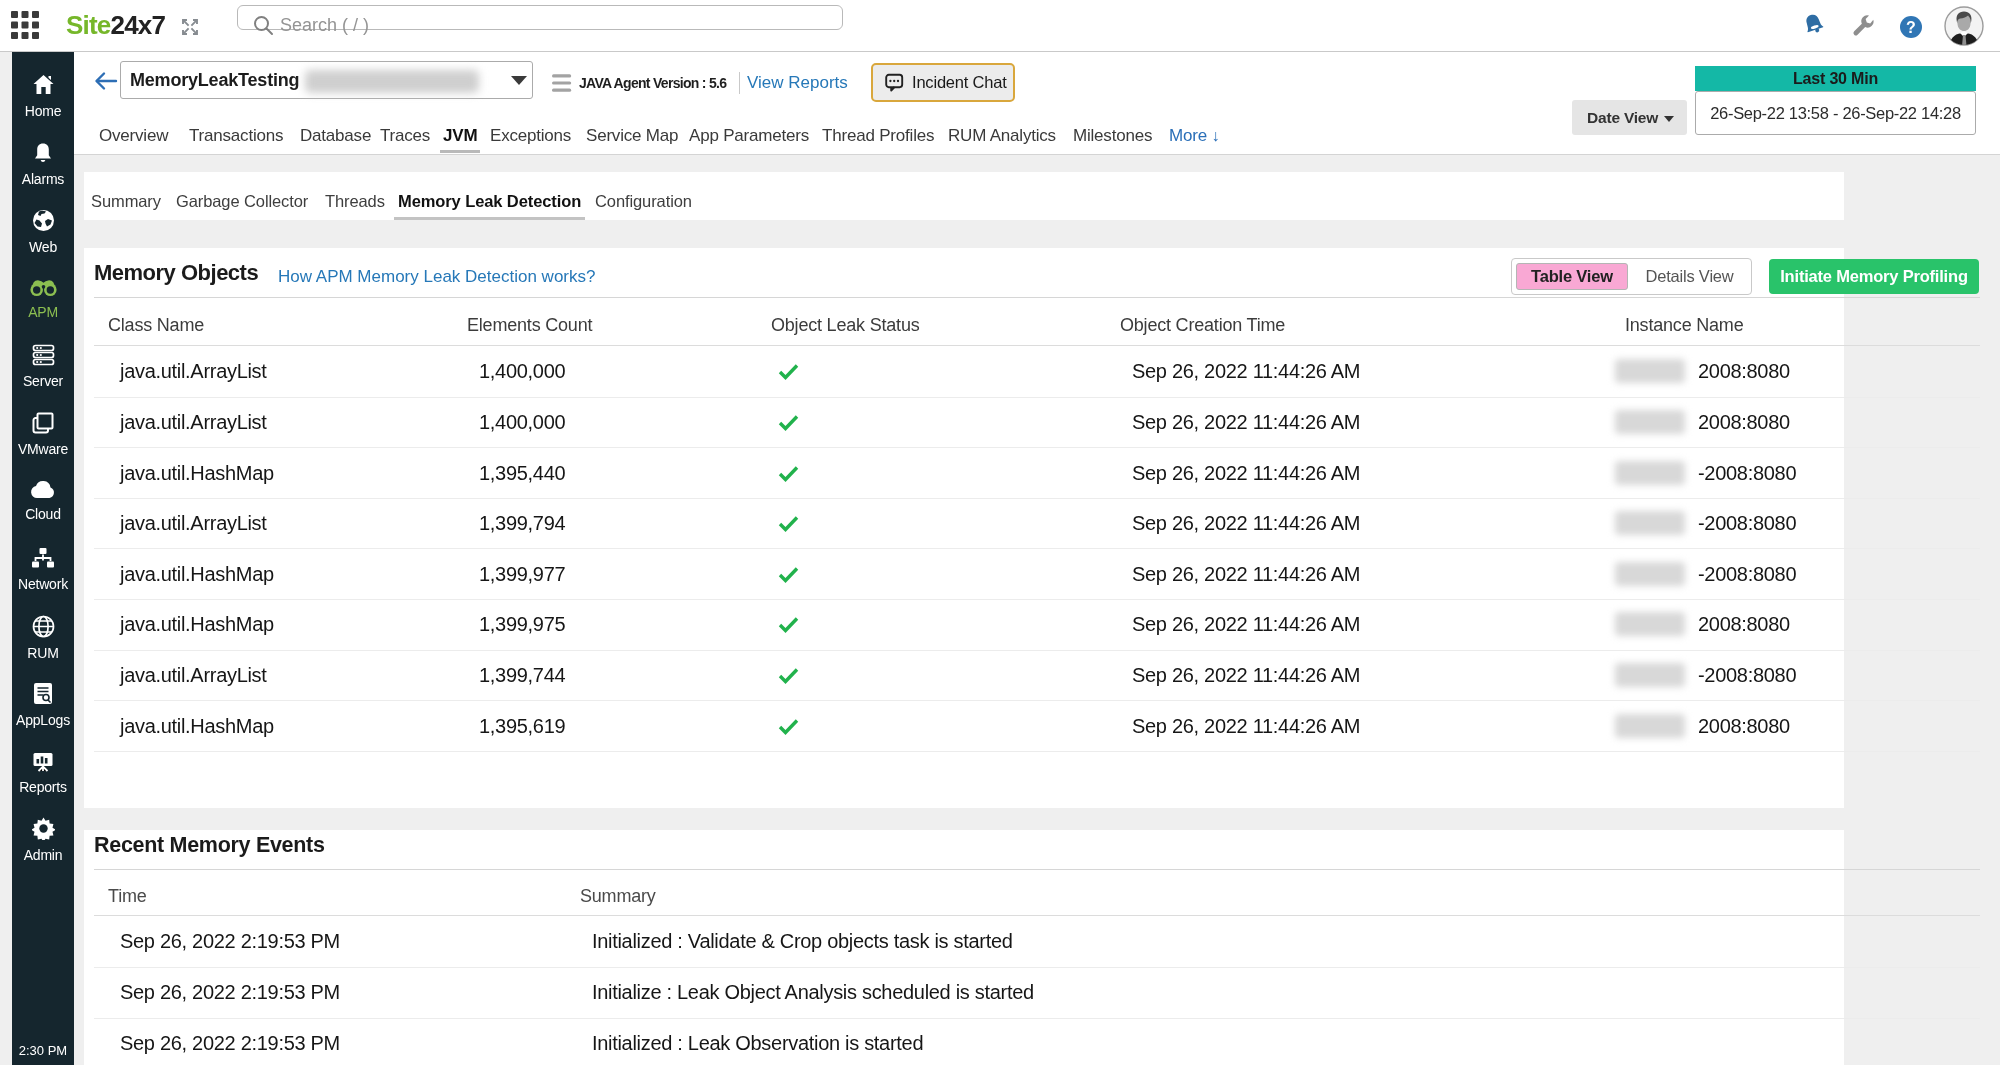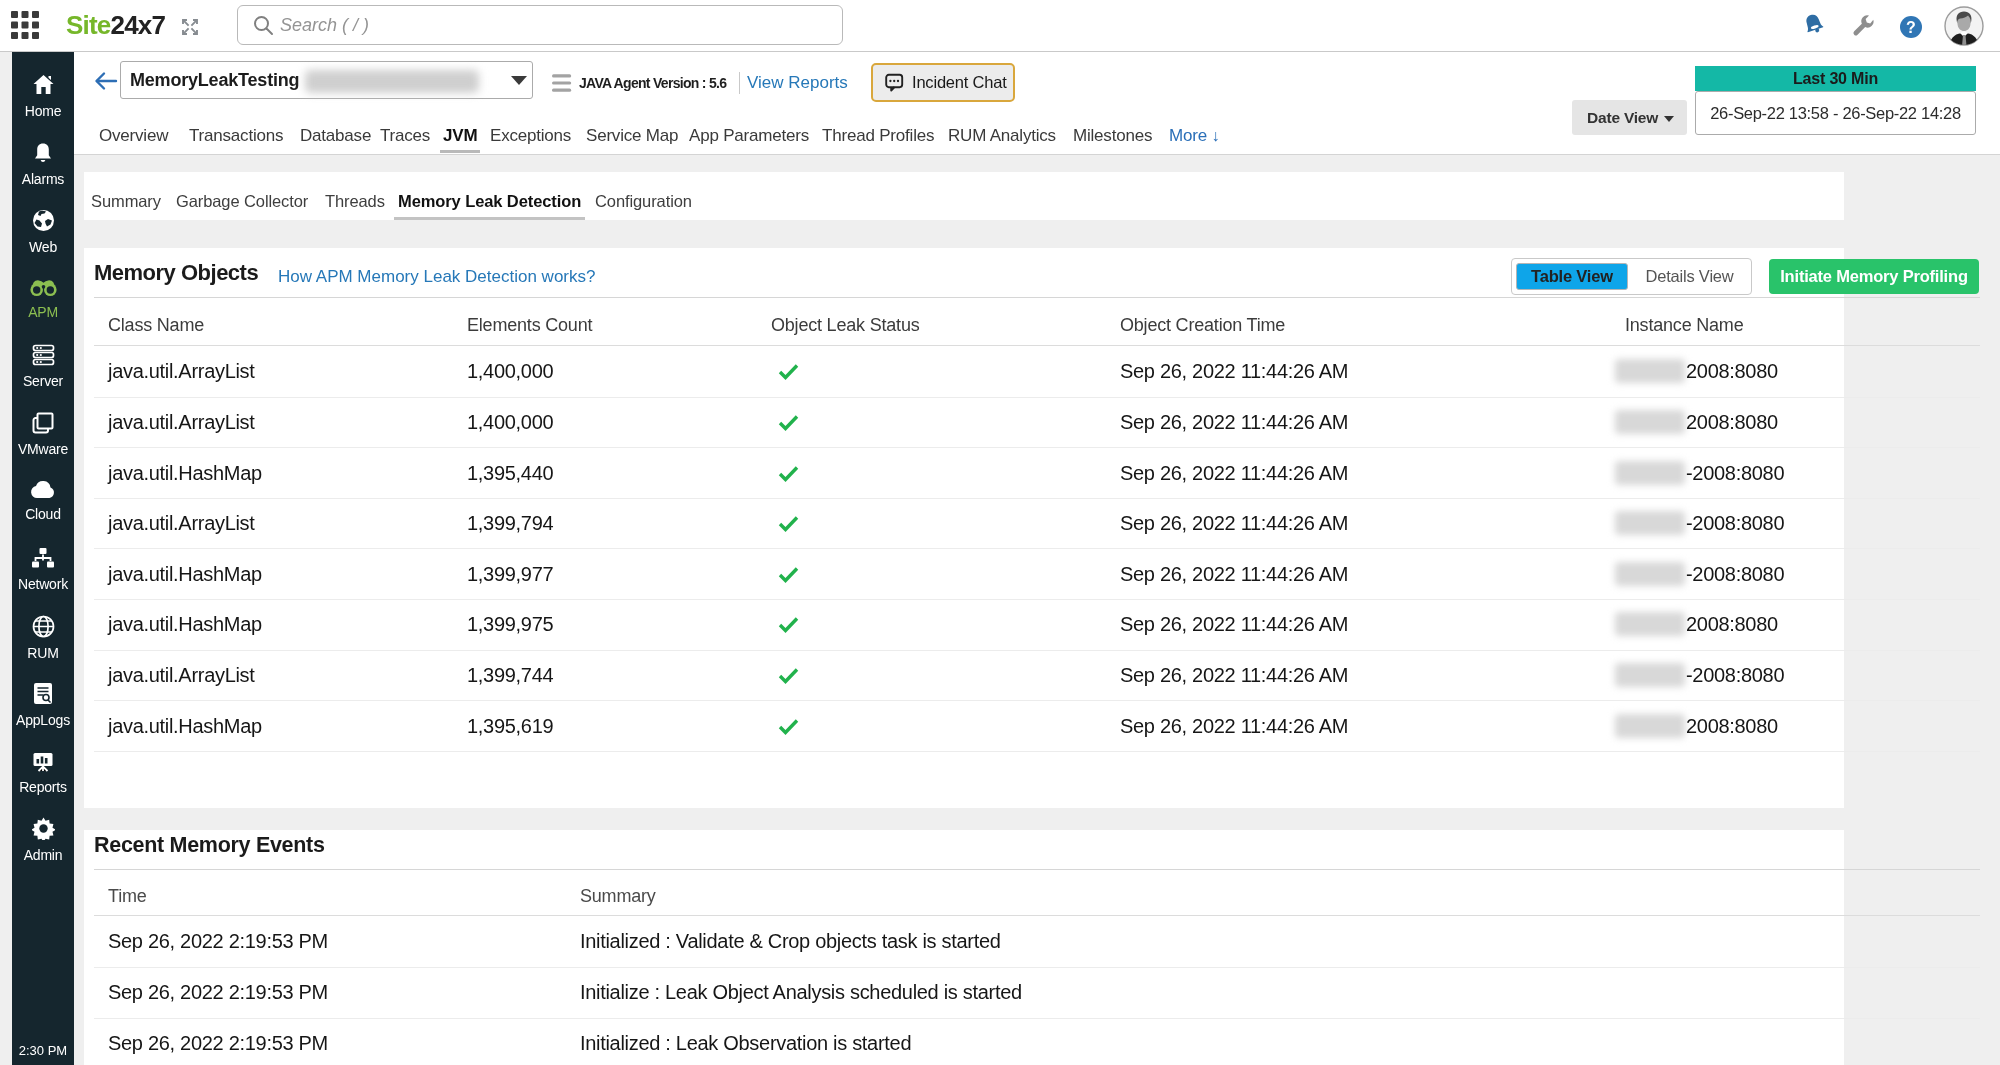--- a/index.html
+++ b/index.html
@@ -4,21 +4,21 @@
 <style>
   * { margin:0; padding:0; box-sizing:border-box; }
   html,body { width:2000px; height:1065px; }
   body { font-family:"Liberation Sans",sans-serif; background:#efefef; position:relative; overflow:hidden; }
   .abs { position:absolute; }
 
   
   #topbar { position:absolute; left:0; top:0; width:2000px; height:52px; background:#fff; border-bottom:1px solid #c9c9c9; z-index:5; }
   #logo { position:absolute; left:66px; top:10px; font-size:26px; font-weight:bold; letter-spacing:-0.8px; line-height:30px; }
   #logo .g { color:#76b72a; } #logo .b { color:#222; }
-  #searchbox { position:absolute; left:237px; top:5px; width:606px; height:40px; background:#fff; border:1px solid #b9b9b9; border-radius:6px;font-style:italic; }
+  #searchbox { position:absolute; left:237px; top:5px; width:606px; height:25px; background:#fff; border:1px solid #b9b9b9; border-radius:6px; }
   #searchbox .ph { position:absolute; left:44px; top:0; line-height:38px; font-size:18px; color:#949494; }
 
   
   #sidebar { position:absolute; left:0; top:52px; width:62px; height:1013px; background:#15262e; z-index:6;margin-left:12px; }
   .nav-item { position:absolute; left:0; width:62px; text-align:center; }
   .nav-item .lbl { display:block; margin-top:3px; font-size:14px; color:#fff; letter-spacing:-0.2px; }
   .nav-item.green .lbl { color:#8cbf51; }
   #clock { position:absolute; left:0; bottom:7px; width:62px; text-align:center; color:#fff; font-size:13px; }
 
   
@@ -36,21 +36,21 @@
   #subtabs { top:172px; height:48px; }
   .stab { position:absolute; top:13px; height:32px; line-height:32px; font-size:16.5px; color:#3e3e3e; letter-spacing:-0.1px; }
   .stab.sel { font-weight:bold; color:#111; }
   #mlunderline { position:absolute; left:310px; top:45px; width:191px; height:3px; background:#c3c3c3; }
 
   #memcard { top:248px; height:560px; }
   #recentcard { top:830px; height:235px; }
 
   .sep { position:absolute; left:10px; width:1886px; height:1px; background:#d6d6d6; }
   .th { position:absolute; font-size:18px; color:#3c3c3c; letter-spacing:-0.2px; }
-  .td { position:absolute; font-size:20px; color:#161616; letter-spacing:-0.3px; }
+  .td { position:absolute; font-size:20px; color:#161616; letter-spacing:-0.3px;margin-left:12px; }
   .rowline { position:absolute; left:10px; width:1886px; height:1px; background:#ececec; }
   .blurbox { position:absolute; width:70px; height:24px; background:#d8d8d8; border-radius:4px; filter:blur(3.5px); }
 
   a.link { color:#2678b8; text-decoration:none; }
 </style>
 </head>
 <body>
 
 <div id="topbar">
 
@@ -296,21 +296,21 @@
   <span class="stab" style="left:92px">Garbage Collector</span>
   <span class="stab" style="left:241px">Threads</span>
   <span class="stab sel" style="left:314px">Memory Leak Detection</span>
   <span class="stab" style="left:511px">Configuration</span>
   <div id="mlunderline"></div>
 </div>
 <div class="card" id="memcard">
   <div class="abs" style="left:10px;top:11px;height:28px;line-height:28px;font-size:22px;font-weight:600;color:#1b1b1b;letter-spacing:-0.5px">Memory Objects</div>
   <div class="abs" style="left:194px;top:19px;height:20px;line-height:20px;font-size:17px"><a class="link">How APM Memory Leak Detection works?</a></div>
   <div class="abs" style="left:1427px;top:10px;width:241px;height:37px;border:1px solid #c9c9c9;border-radius:4px;background:#fff">
-    <span class="abs" style="left:4px;top:4px;width:112px;height:27px;background:#0ea5e9;border:1px solid #b5b5b5;border-radius:3px;text-align:center;line-height:25px;font-size:16.5px;font-weight:bold;color:#222;letter-spacing:-0.2px">Table View</span>
+    <span class="abs" style="left:4px;top:4px;width:112px;height:27px;background:#f9a8d4;border:1px solid #b5b5b5;border-radius:3px;text-align:center;line-height:25px;font-size:16.5px;font-weight:bold;color:#222;letter-spacing:-0.2px">Table View</span>
     <span class="abs" style="left:120px;top:4px;width:115px;height:27px;text-align:center;line-height:27px;font-size:16.5px;color:#555;letter-spacing:-0.2px">Details View</span>
   </div>
   <div class="abs" style="left:1685px;top:11px;width:210px;height:35px;background:#29c36a;border-radius:4px;text-align:center;line-height:35px;font-size:16.5px;font-weight:bold;color:#fff;letter-spacing:-0.2px">Initiate Memory Profiling</div>
   <div class="sep" style="top:49px"></div>
   <div class="th" style="left:24px;top:67px;height:20px;line-height:20px">Class Name</div>
   <div class="th" style="left:383px;top:67px;height:20px;line-height:20px">Elements Count</div>
   <div class="th" style="left:687px;top:67px;height:20px;line-height:20px">Object Leak Status</div>
   <div class="th" style="left:1036px;top:67px;height:20px;line-height:20px">Object Creation Time</div>
   <div class="th" style="left:1541px;top:67px;height:20px;line-height:20px">Instance Name</div>
   <div class="sep" style="top:97px;background:#dcdcdc"></div>

